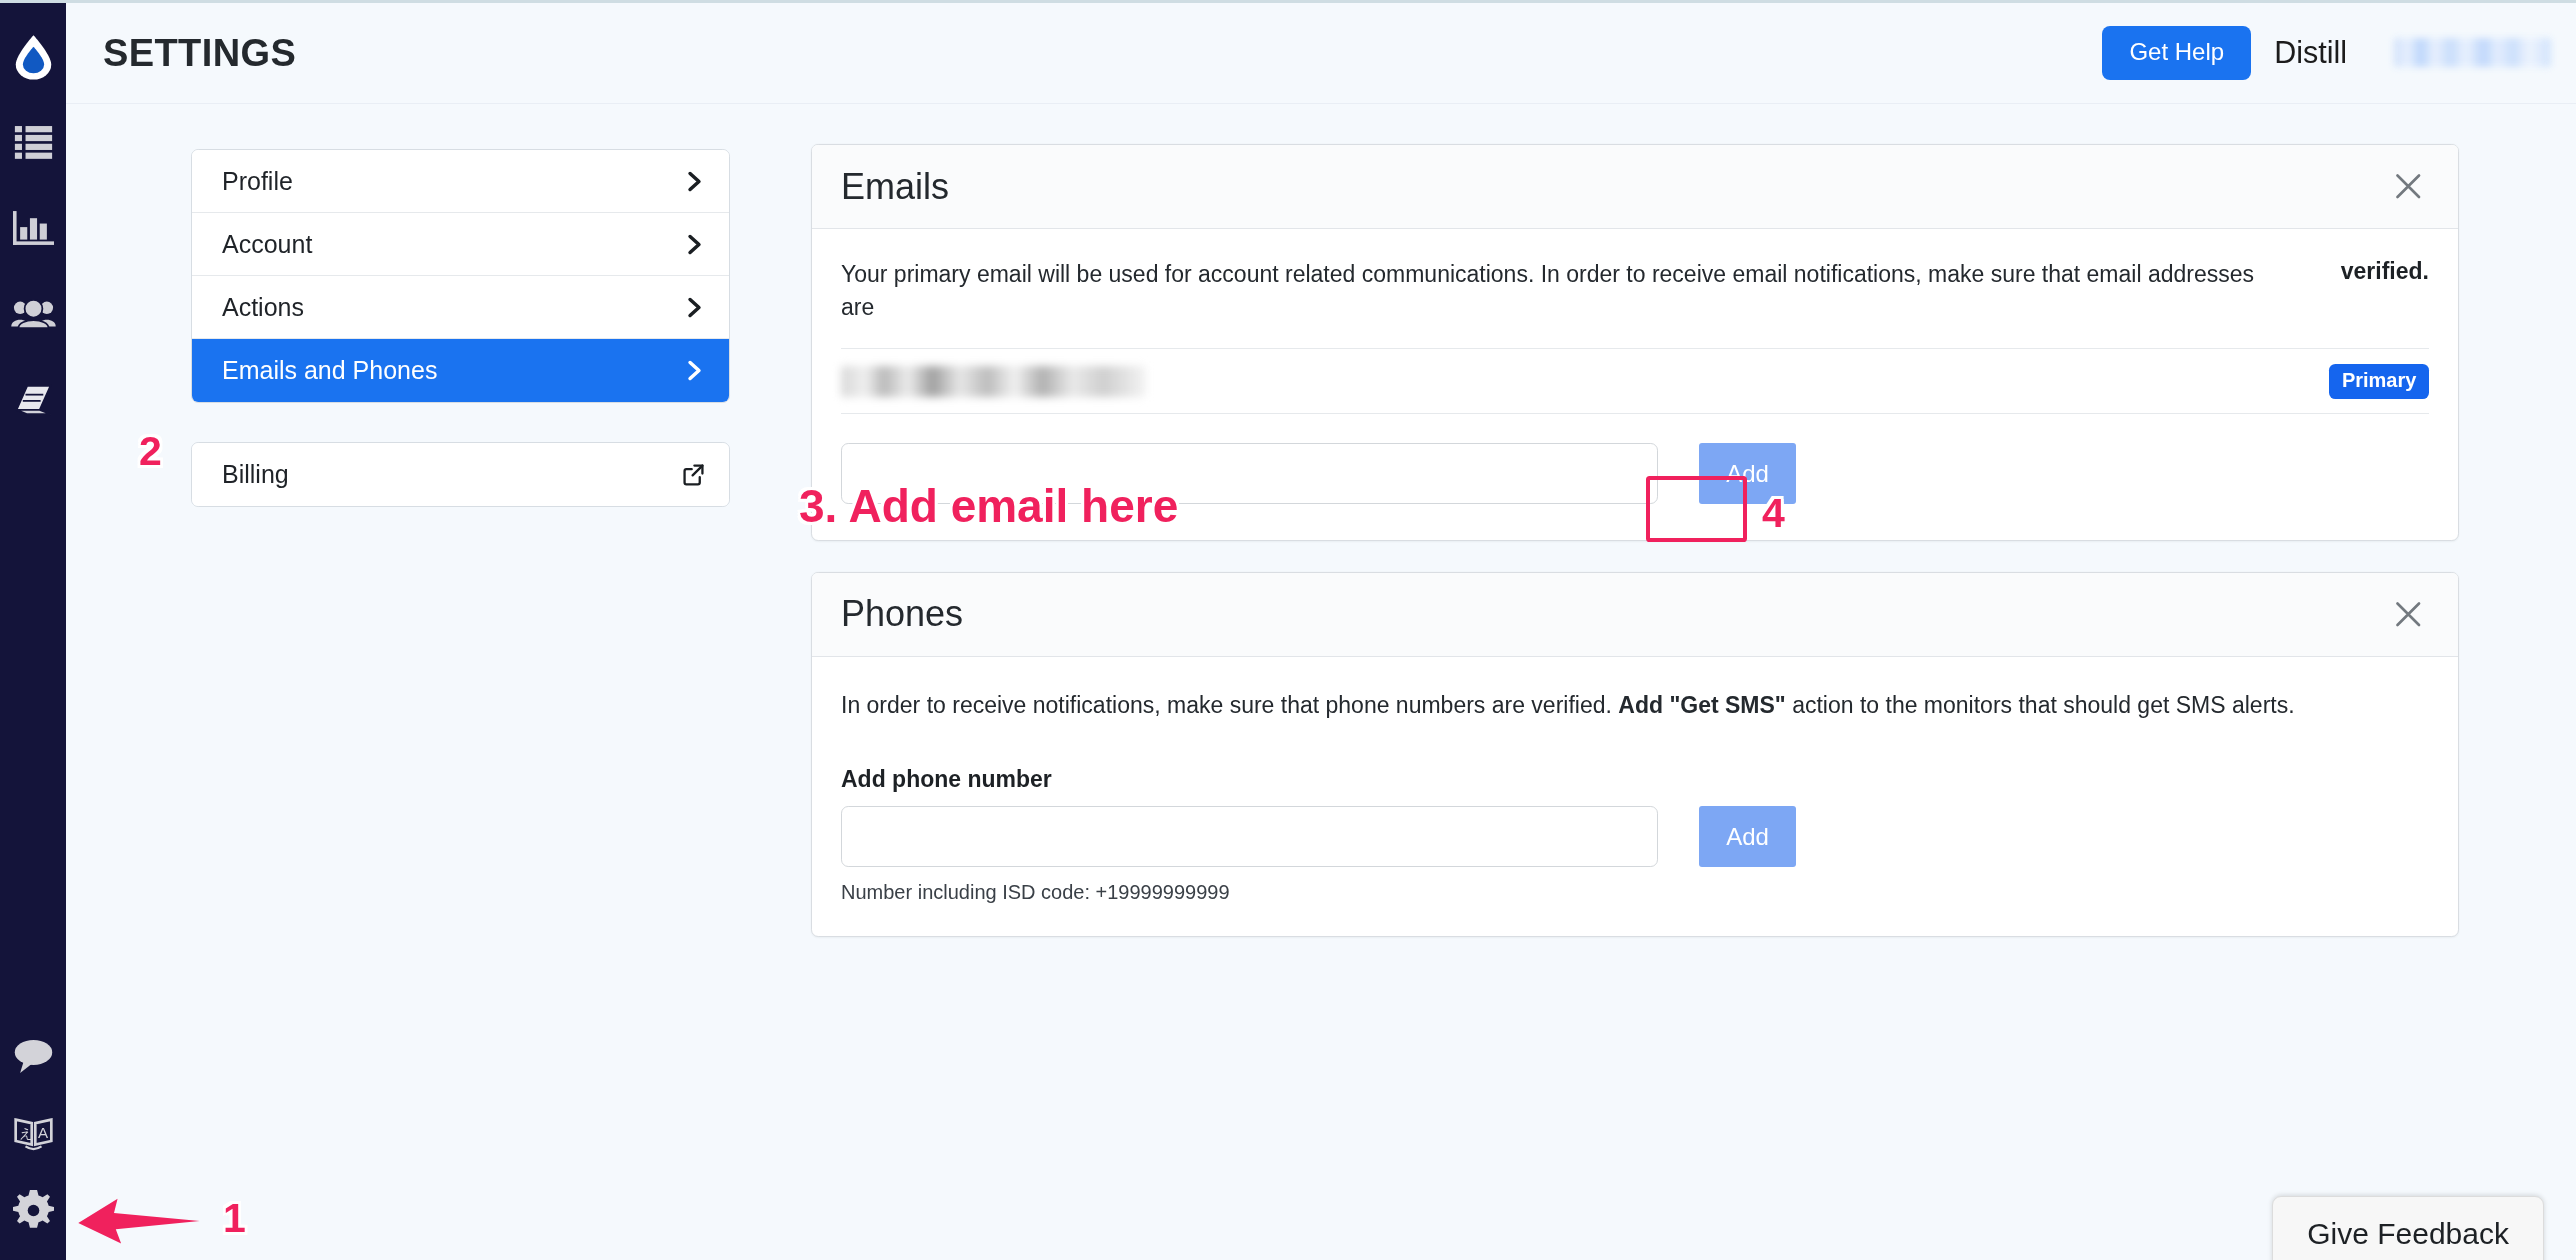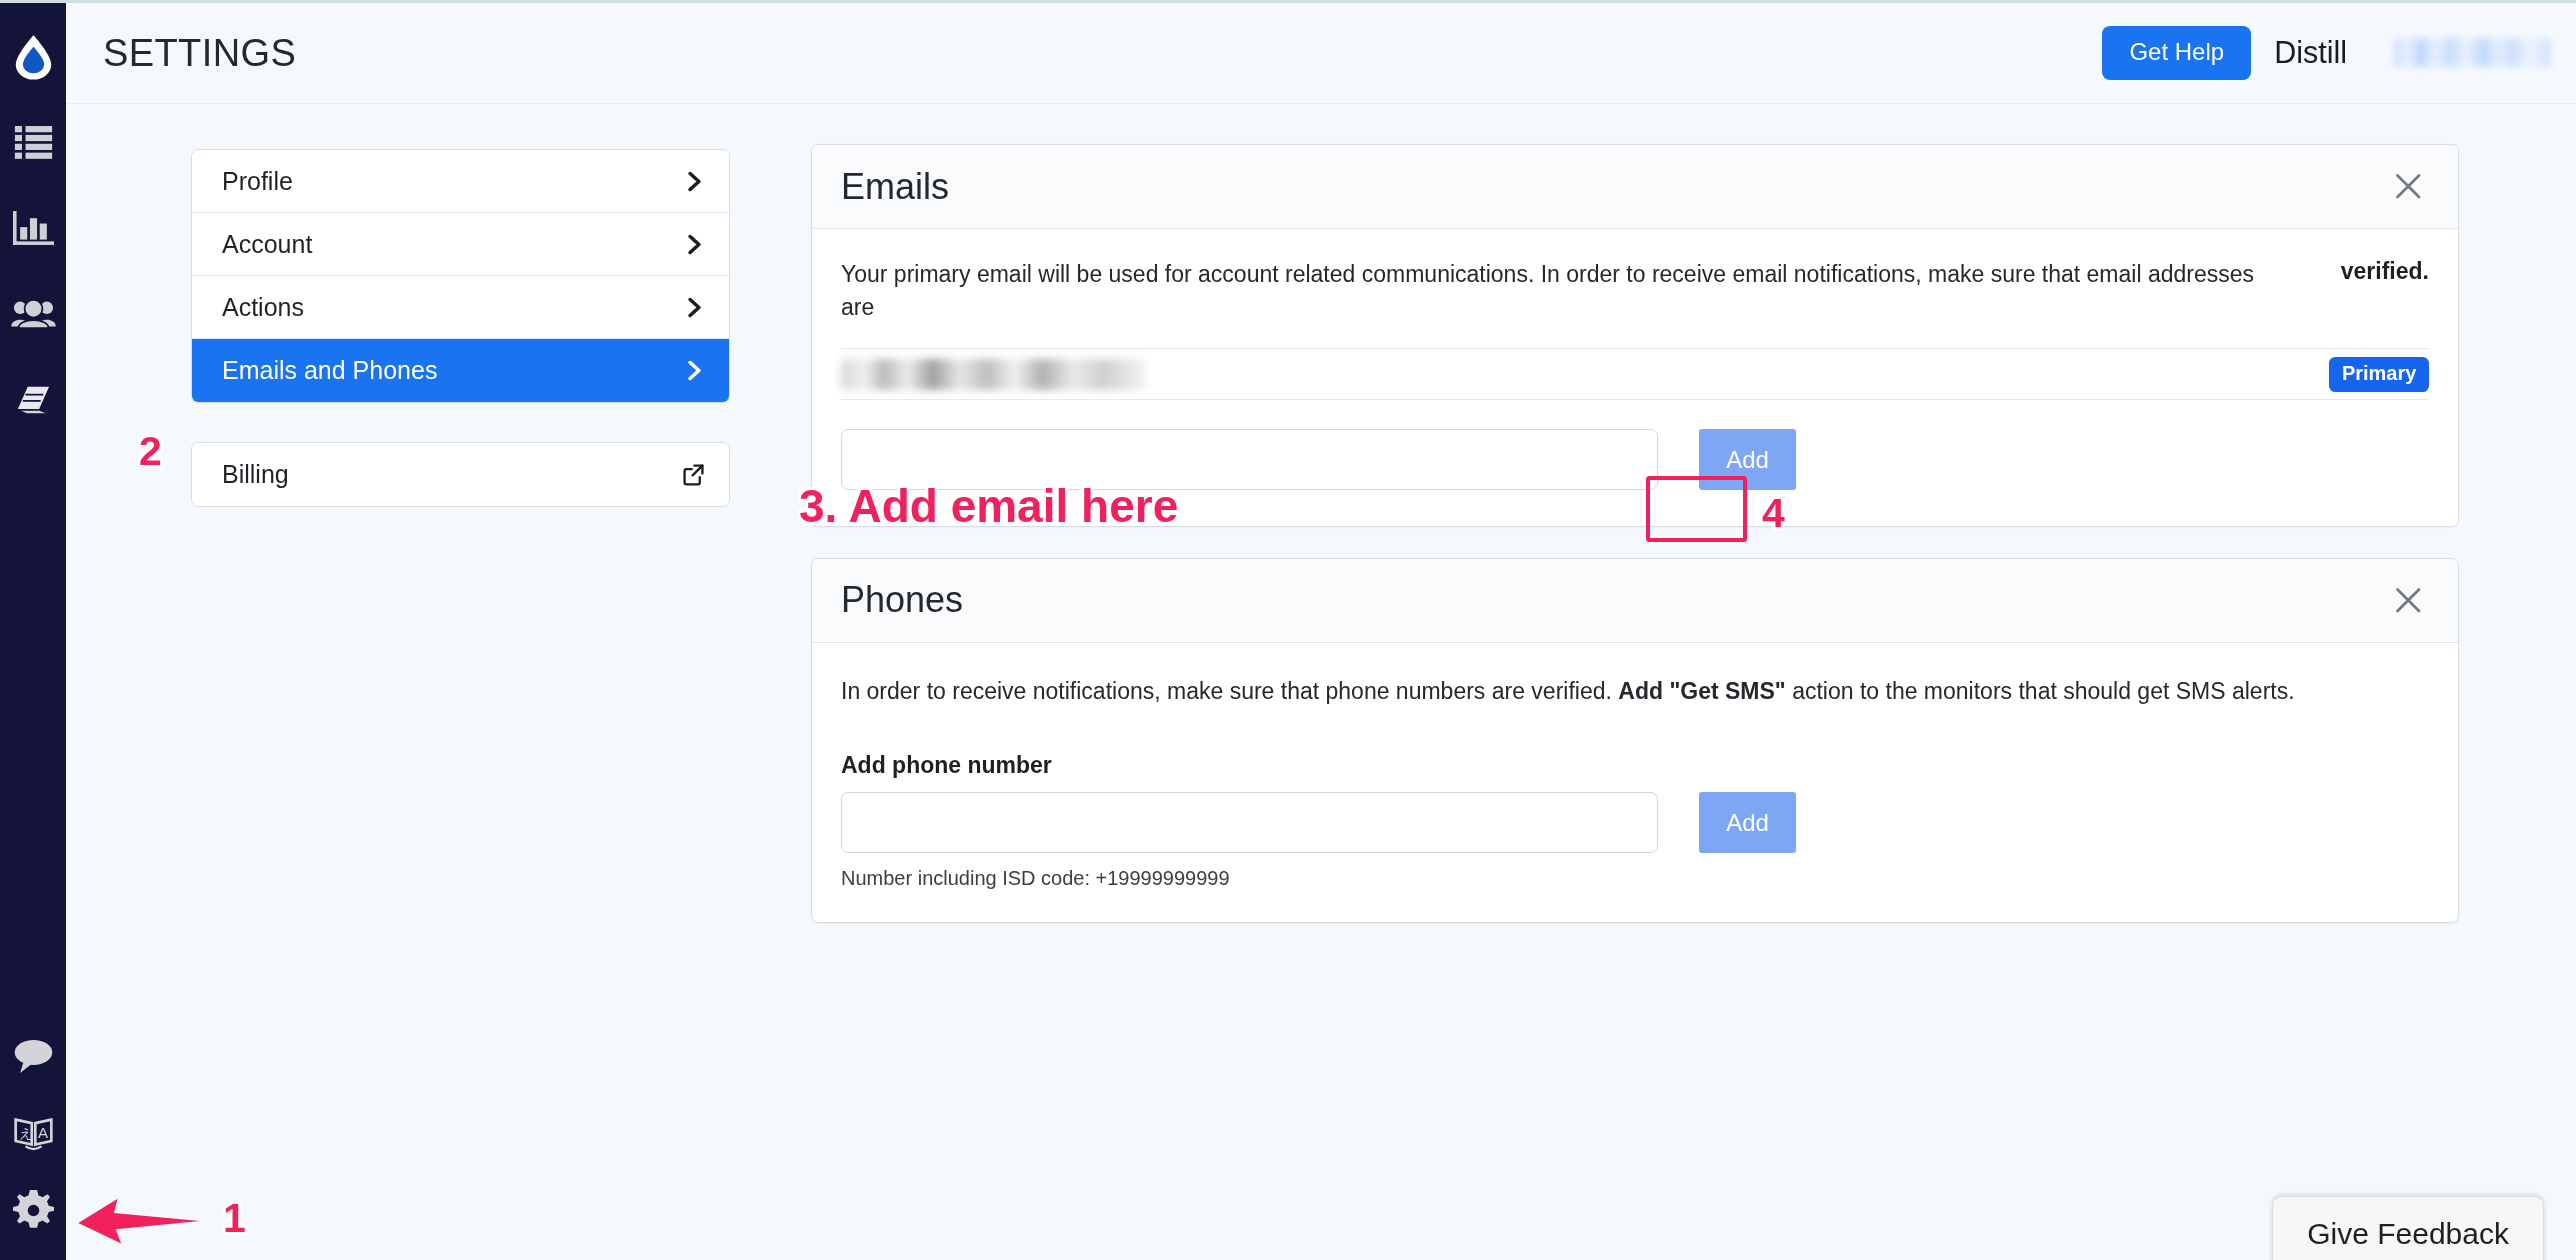--- a/index.html
+++ b/index.html
@@ -38,21 +38,21 @@
   #header {
     position: absolute; left: 66px; top: 0;
     width: 2510px; height: 101px;
     background: #f5f9fd;
     border-bottom: 1.8px solid #e9eef5;
     display: flex; align-items: center;
   }
   #page-title {
     margin-left: 37px;
     font-size: 38px;
-    font-weight: 400;
+    font-weight: 700;
     color: #24292e;
     letter-spacing: 0.4px;
   }
   #header-right {
     margin-left: auto;
     display: flex; align-items: center;
     padding-right: 25px;
   }
   #get-help-btn {
     background: #1a73f0;
@@ -171,21 +171,21 @@
     position: absolute;
     right: 0; top: 29px;
     font-size: 23px;
     font-weight: bold;
     color: #1d2125;
   }
 
   .email-row {
     border-top: 1.8px solid #e6e9ec;
     border-bottom: 1.8px solid #e6e9ec;
-    height: 52px;
+    height: 66px;
     display: flex; align-items: center;
   }
   #email-blur {
     width: 305px; height: 30.5px;
     border-radius: 2.7px;
     background:
       linear-gradient(90deg,
         #d8d8d8 0%, #f0f0f0 8%, #b9b9b9 14%, #ededed 22%,
         #9f9f9f 30%, #e8e8e8 39%, #bcbcbc 48%, #f2f2f2 57%,
         #b0b0b0 66%, #eaeaea 76%, #cfcfcf 86%, #f4f4f4 100%);

